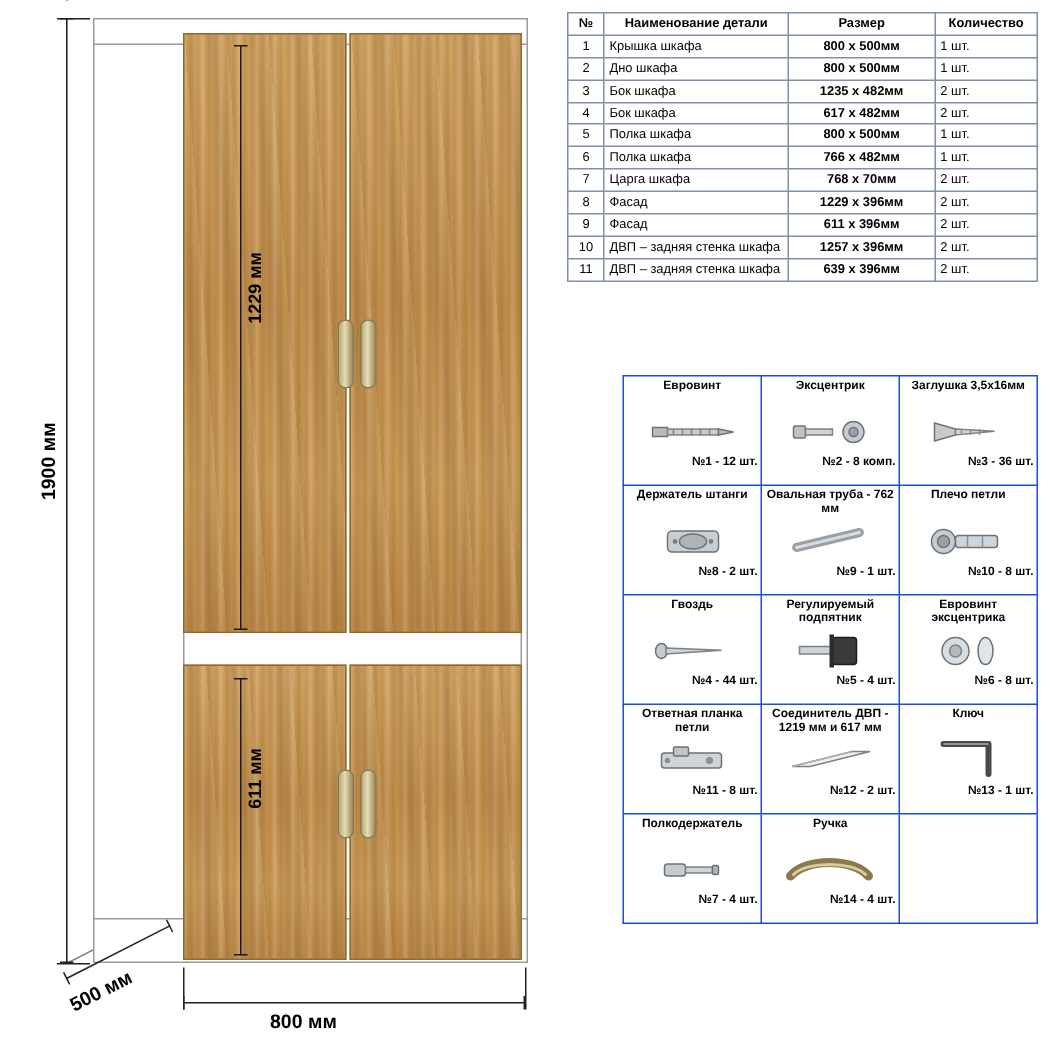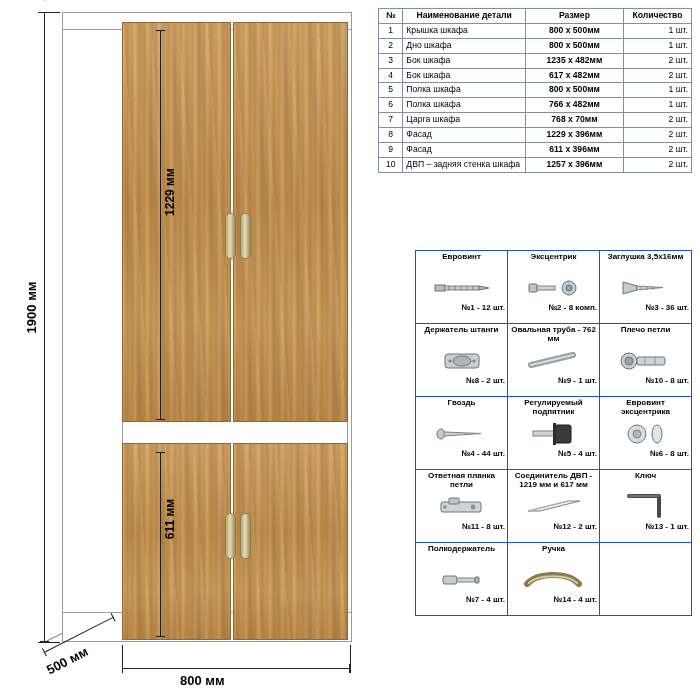--- a/index.html
+++ b/index.html
@@ -160,21 +160,21 @@
   #parts-table th,#parts-table td{
     border:1px solid #7e8fa6;
     padding:2px 3px;
     line-height:1.15;
     vertical-align:middle;
   }
   #parts-table th{font-weight:bold;text-align:center;}
   #parts-table td.c-num{width:18px;text-align:center;}
   #parts-table td.c-name{width:120px;text-align:left;}
   #parts-table td.c-size{width:96px;text-align:center;font-weight:bold;}
-  #parts-table td.c-qty{width:62px;text-align:right;}
+  #parts-table td.c-qty{width:62px;text-align:left;}
 
   
   #hardware-grid{
     position:absolute;left:415px;top:250px;width:277px;
     border-collapse:collapse;
     font-size:8px;
   }
   #hardware-grid td{
     border:1px solid #1d4ed8;
     width:33.33%;
@@ -293,20 +293,26 @@
     <tr>
         <td class="c-num">9</td>
         <td class="c-name">Фасад</td>
         <td class="c-size">611 х 396мм</td>
         <td class="c-qty">2 шт.</td>
       </tr>
     <tr>
         <td class="c-num">10</td>
         <td class="c-name">ДВП – задняя стенка шкафа</td>
         <td class="c-size">1257 х 396мм</td>
+        <td class="c-qty">2 шт.</td>
+      </tr>
+    <tr>
+        <td class="c-num">11</td>
+        <td class="c-name">ДВП – задняя стенка шкафа</td>
+        <td class="c-size">639 х 396мм</td>
         <td class="c-qty">2 шт.</td>
       </tr>
   </tbody>
 </table>
 
 <table id="hardware-grid">
   <tbody>
     <tr>
       <td>
         <span class="hw-title">Евровинт</span>

